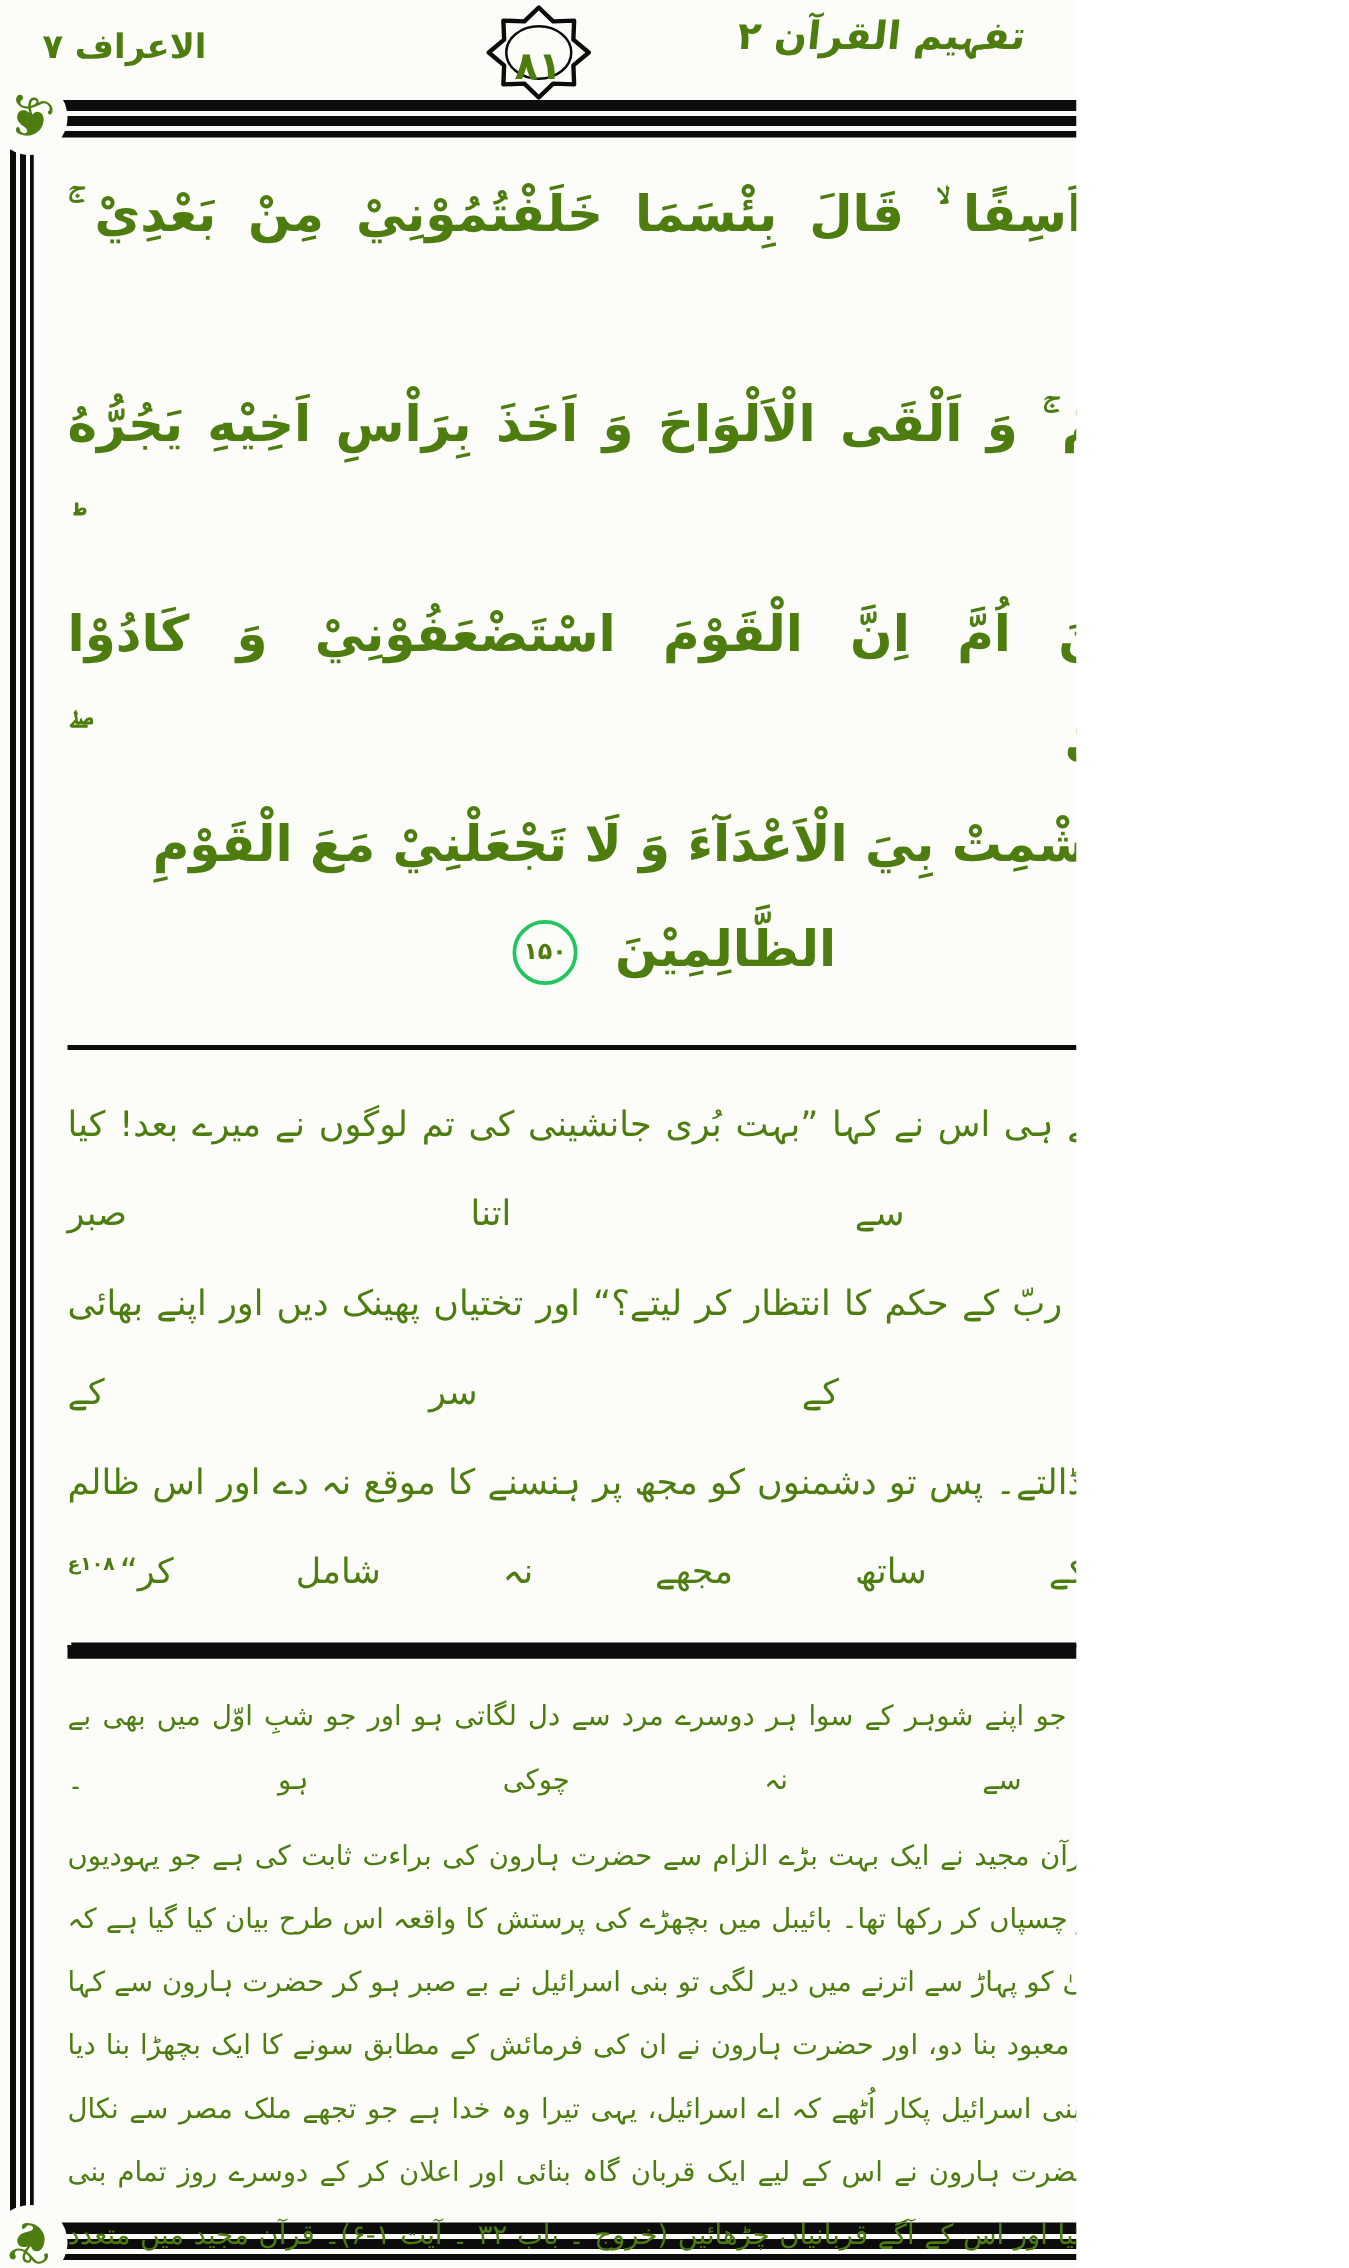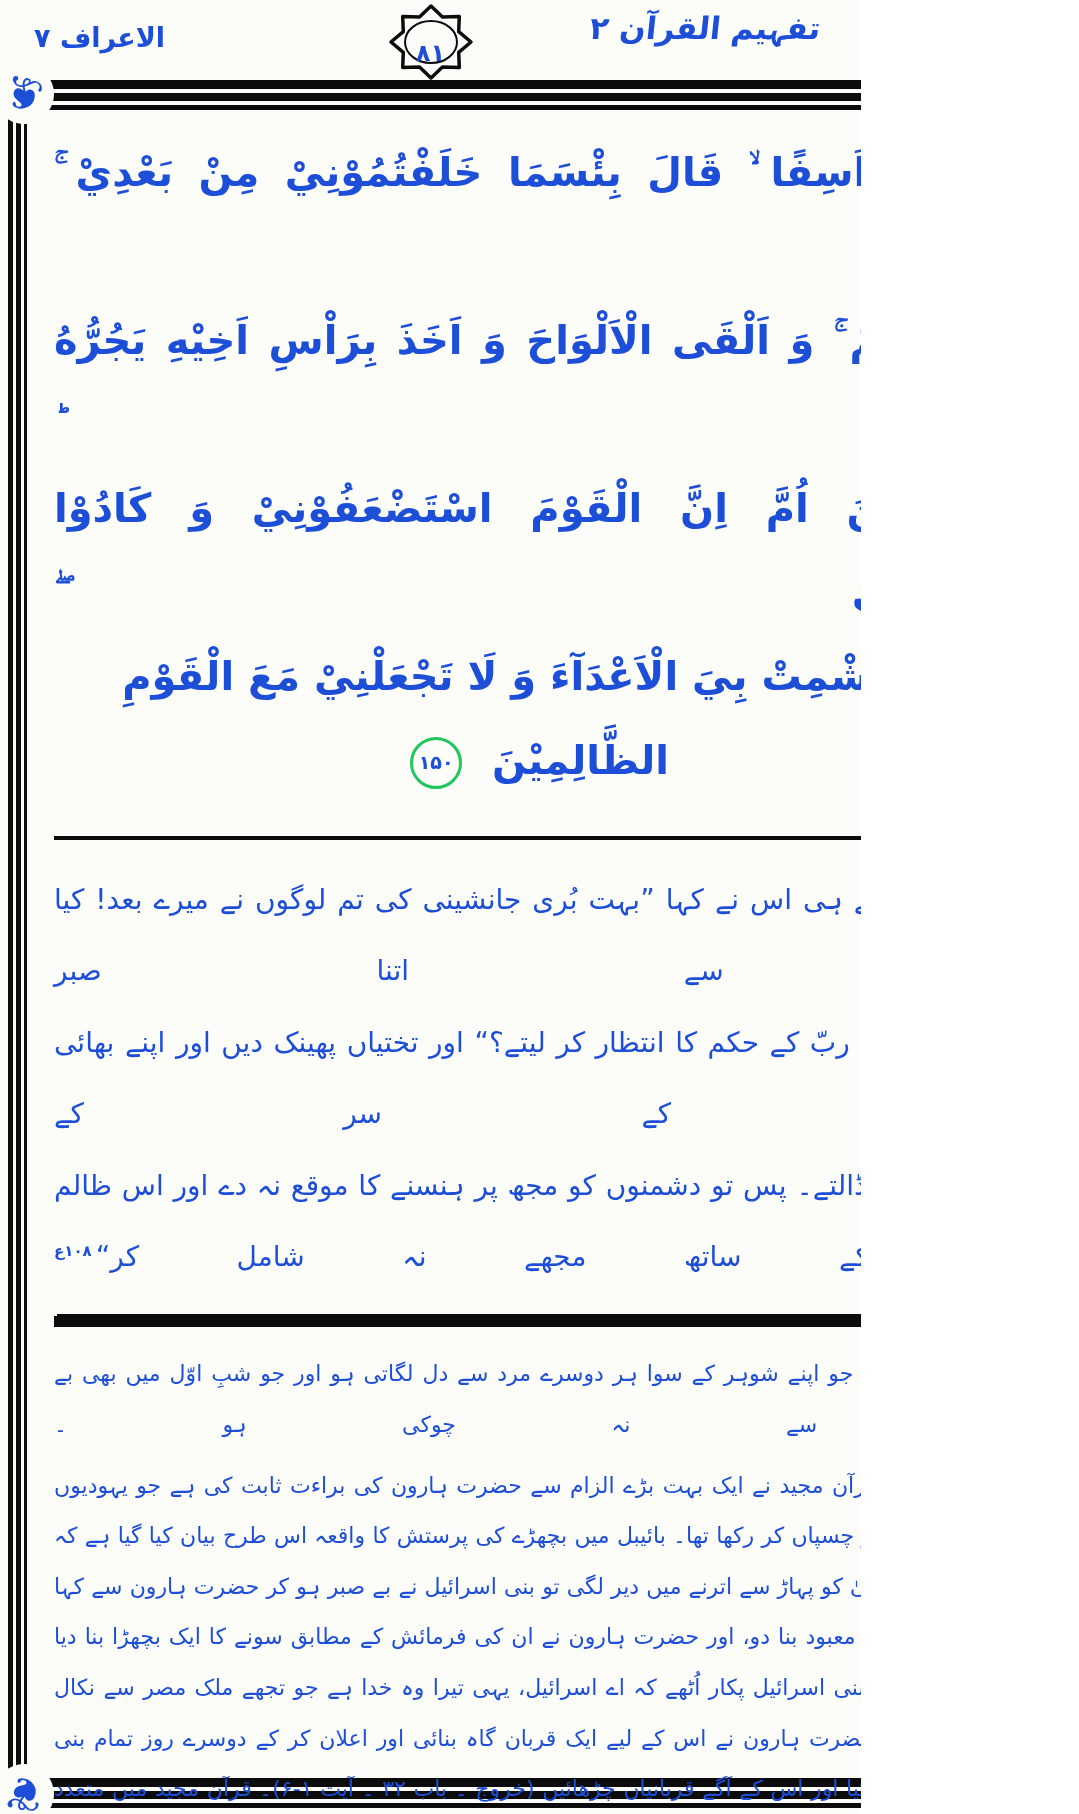--- a/index.html
+++ b/index.html
@@ -1,28 +1,28 @@
 <!DOCTYPE html>
 <html lang="ur"><head>
 <meta charset="utf-8">
 <style>
   html,body{margin:0;padding:0;background:#ffffff;}
   .page{
     position:relative; width:861px; height:1814px;
-    background:#fcfcf9; color:#1d4ed8; overflow:hidden;
+    background:#fcfcf9; color:#4d7c0f; overflow:hidden;
     font-family:"DejaVu Sans", sans-serif;
   }
   
   .pagehead{position:absolute; top:0; left:0; right:0; height:78px;}
   .ph-left{position:absolute; left:34px; top:22px; font-size:27px; font-weight:bold; direction:rtl;}
   .ph-right{position:absolute; right:40px; top:10px; font-size:31px; font-weight:bold; direction:rtl; transform:skewX(-6deg);}
   .ph-center{position:absolute; left:50%; top:0; transform:translateX(-50%); width:110px; height:84px;}
   .ph-center svg{position:absolute; inset:0;}
   .ph-num{position:absolute; inset:0; display:flex; align-items:center; justify-content:center;
-          font-size:24px; font-weight:bold; padding-bottom:2px;margin-top:24px;}
+          font-size:31px; font-weight:bold; padding-bottom:2px;margin-top:24px;}
   
   .frame{position:absolute; left:8px; top:80px; width:1063px; height:1728px;}
   .band{position:absolute; background:#0c0c0c;}
   .band-top,.band-bottom{left:0; right:0; height:30px;
     background:linear-gradient(to bottom,#0c0c0c 0 9px,#fcfcf9 9px 13px,#0c0c0c 13px 21px,#fcfcf9 21px 25px,#0c0c0c 25px 30px);}
   .band-top{top:0;} .band-bottom{bottom:0;}
   .band-left,.band-right{top:0; bottom:0; width:19px;
     background:linear-gradient(to right,#0c0c0c 0 5px,#fcfcf9 5px 8px,#0c0c0c 8px 13px,#fcfcf9 13px 16px,#0c0c0c 16px 19px);}
   .band-left{left:0;} .band-right{right:0;}
   .corner{position:absolute; width:60px; height:60px; background:#fcfcf9; border-radius:50%;

